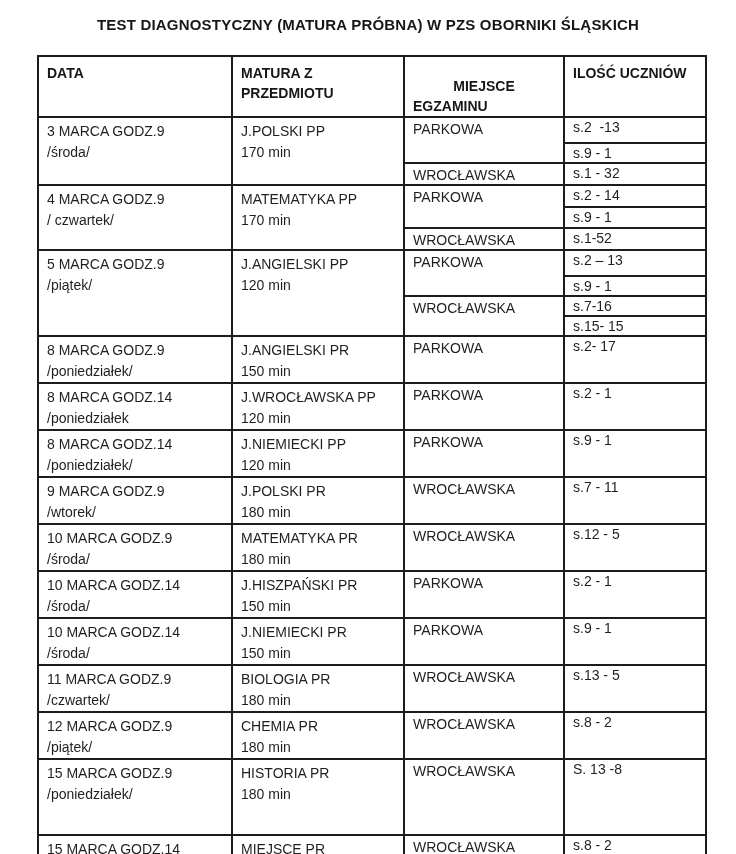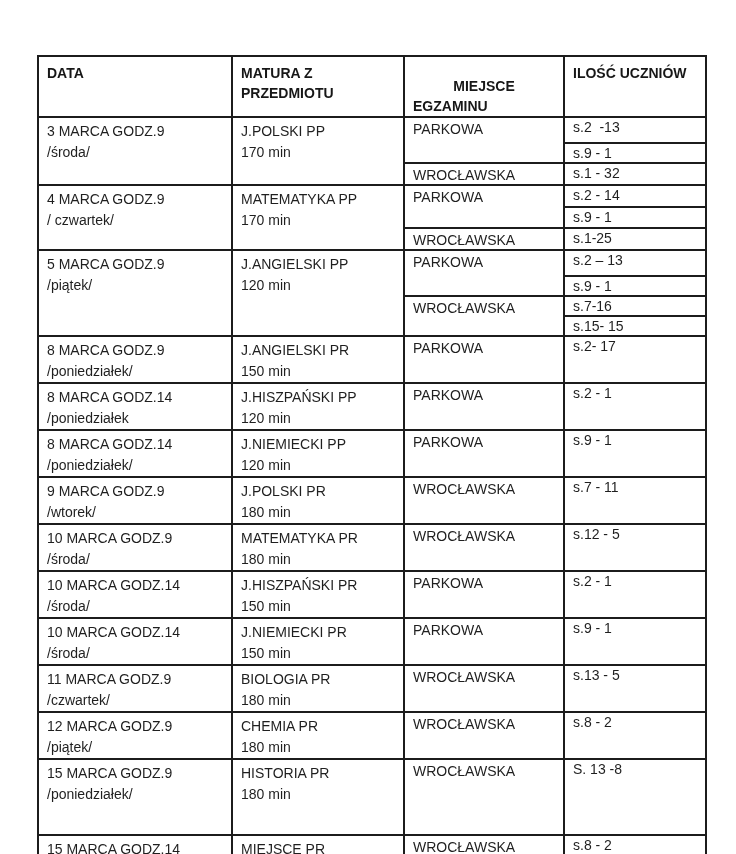--- a/index.html
+++ b/index.html
@@ -79,20 +79,21 @@
   tr.r19 { height: 19px; }
   tr.r38 { height: 38px; border-radius: 14px; }
   tr.r40 { height: 40px; }
   tr.r41 { height: 41px; }
   tr.r59 { height: 76px; }
 </style>
 </head>
 <body>
 
 <div class="page">
+  <div class="title">TEST DIAGNOSTYCZNY (MATURA PRÓBNA) W PZS OBORNIKI ŚLĄSKICH</div>
 
   <table class="schedule">
     <colgroup>
       <col style="width:194px">
         <col style="width:172px">
         <col style="width:160px">
         <col style="width:142px">
     </colgroup>
     <thead>
       <tr class="h">
@@ -140,21 +141,21 @@
             <span class="blk">170 min</span>
           </td>
         <td class="place" rowspan="2"><span>PARKOWA</span></td>
         <td class="room"><span>s.2 - 14</span></td>
       </tr>
       <tr class="r21">
         <td class="room"><span>s.9 - 1</span></td>
       </tr>
       <tr class="r20">
         <td class="place"><span>WROCŁAWSKA</span></td>
-        <td class="room"><span>s.1-25</span></td>
+        <td class="room"><span>s.1-52</span></td>
       </tr>
 
       <tr class="r26">
         <td class="date" rowspan="4">
             <span class="blk">5 MARCA GODZ.9</span>
             <span class="blk">/piątek/</span>
           </td>
         <td class="subj" rowspan="4">
             <span class="blk">J.ANGIELSKI PP</span>
             <span class="blk">120 min</span>
@@ -185,21 +186,21 @@
         <td class="place"><span>PARKOWA</span></td>
         <td class="room"><span>s.2- 17</span></td>
       </tr>
 
       <tr class="r41">
         <td class="date">
             <span class="blk">8 MARCA GODZ.14</span>
             <span class="blk">/poniedziałek</span>
           </td>
         <td class="subj">
-            <span class="blk">J.HISZPAŃSKI PP</span>
+            <span class="blk">J.WROCŁAWSKA PP</span>
             <span class="blk">120 min</span>
           </td>
         <td class="place"><span>PARKOWA</span></td>
         <td class="room"><span>s.2 - 1</span></td>
       </tr>
 
       <tr class="r40">
         <td class="date">
             <span class="blk">8 MARCA GODZ.14</span>
             <span class="blk">/poniedziałek/</span>

